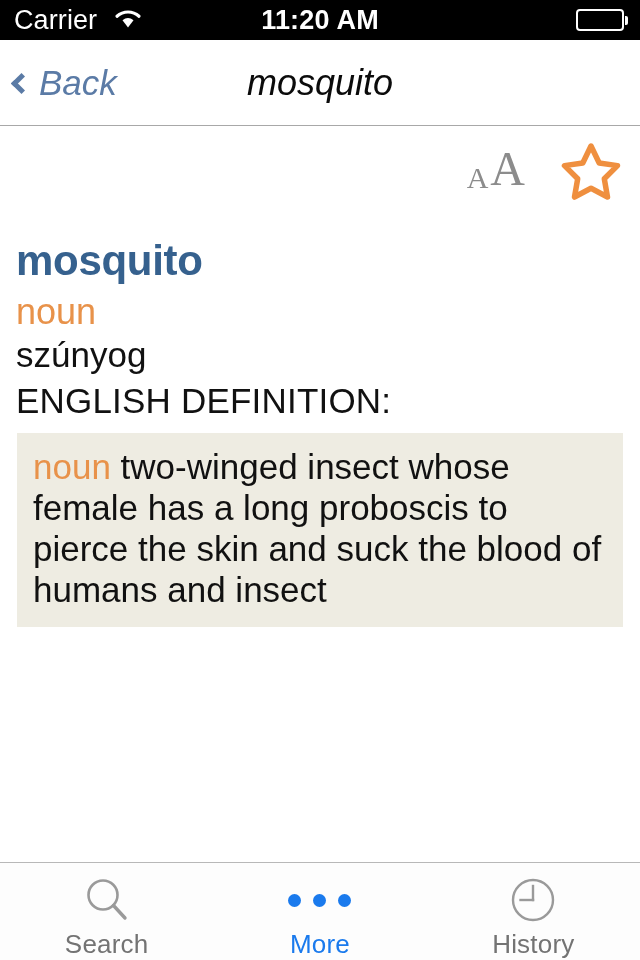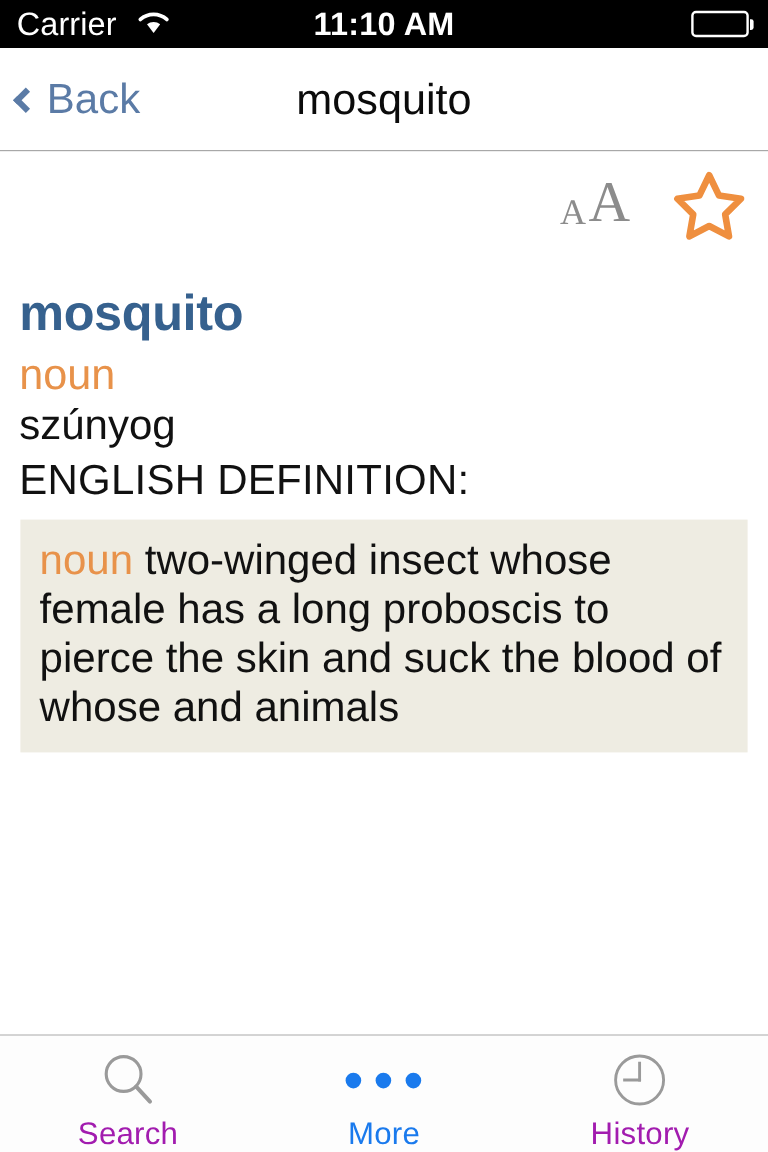--- a/index.html
+++ b/index.html
@@ -31,21 +31,21 @@
   .battery-body {
     width:48px; height:22px; border:2px solid #fff; border-radius:4px;
     padding:2px;
   }
   .battery-fill { width:100%; height:100%; background:#fff; border-radius:1px; }
   .battery-cap { width:3px; height:9px; background:#fff; margin-left:1.5px; border-radius:0 2px 2px 0; }
 
   
   .navbar {
     position:absolute; top:40px; left:0; width:640px; height:86px;
-    background:#fff; border-bottom:1px solid #a8a8a8;
+    background:#fff; border-bottom:1px solid #a8a8a8;font-style:italic;
   }
   .back-btn {
     position:absolute; left:14px; top:0; height:86px;
     display:flex; align-items:center; gap:8px;
     color:#5b7ba6; cursor:pointer;
   }
   .chev {
     display:block; width:15px; height:15px;
     border-left:5px solid #5b7ba6; border-bottom:5px solid #5b7ba6;
     transform:rotate(45deg); margin-right:2px;
@@ -116,42 +116,42 @@
   }
   .tab {
     flex:1 1 0; display:flex; flex-direction:column;
     align-items:center; justify-content:flex-start;
     padding-top:12px; cursor:pointer;
   }
   .tab-icon {
     height:50px; display:flex; align-items:center; justify-content:center;
   }
   .tab-label {
-    margin-top:4px; font-size:26px; color:#a21caf; letter-spacing:0.2px;
+    margin-top:4px; font-size:26px; color:#737373; letter-spacing:0.2px;
   }
   .tab.active .tab-label { color:#1a7aed; }
   .dots { display:flex; gap:12px; align-items:center; }
   .dot { width:13px; height:13px; border-radius:50%; background:#1a7aed; }
 </style>
 </head>
 <body>
 
 <div class="phone">
 
   <div class="statusbar">
     <div class="sb-left">
       <span class="sb-carrier">Carrier</span>
       <span>
         <svg width="30" height="22" viewBox="0 0 30 22">
           <path d="M15 20.5 L9.5 13.2 A9 9 0 0 1 20.5 13.2 Z" fill="#fff"></path>
           <path d="M4 9.2 A16.5 16.5 0 0 1 26 9.2" stroke="#fff" stroke-width="3.2" fill="none" stroke-linecap="round"></path>
         </svg>
       </span>
     </div>
-    <div class="sb-center">11:10 AM</div>
+    <div class="sb-center">11:20 AM</div>
     <div class="sb-right">
       <span class="battery">
         <span class="battery-body"><span class="battery-fill"></span></span>
         <span class="battery-cap"></span>
       </span>
     </div>
   </div>
 
   <div class="navbar">
     <div class="back-btn">
@@ -172,21 +172,21 @@
       </svg>
     </div>
   </div>
 
   <div class="content">
     <div class="headword">mosquito</div>
     <div class="pos">noun</div>
     <div class="translation">szúnyog</div>
     <div class="section-title">ENGLISH DEFINITION:</div>
     <div class="defbox">
-      <p><span class="def-pos">noun</span> <span>two-winged insect whose female has a long proboscis to pierce the skin and suck the blood of whose and animals</span></p>
+      <p><span class="def-pos">noun</span> <span>two-winged insect whose female has a long proboscis to pierce the skin and suck the blood of humans and insect</span></p>
     </div>
   </div>
 
   <div class="tabbar">
 
     <div class="tab">
       <span class="tab-icon">
         <svg width="50" height="50" viewBox="0 0 50 50">
           <circle cx="21" cy="20" r="14.5" fill="none" stroke="#9a9a9a" stroke-width="2.6"></circle>
           <line x1="31.5" y1="30.5" x2="43" y2="43" stroke="#9a9a9a" stroke-width="3.4" stroke-linecap="round"></line>

